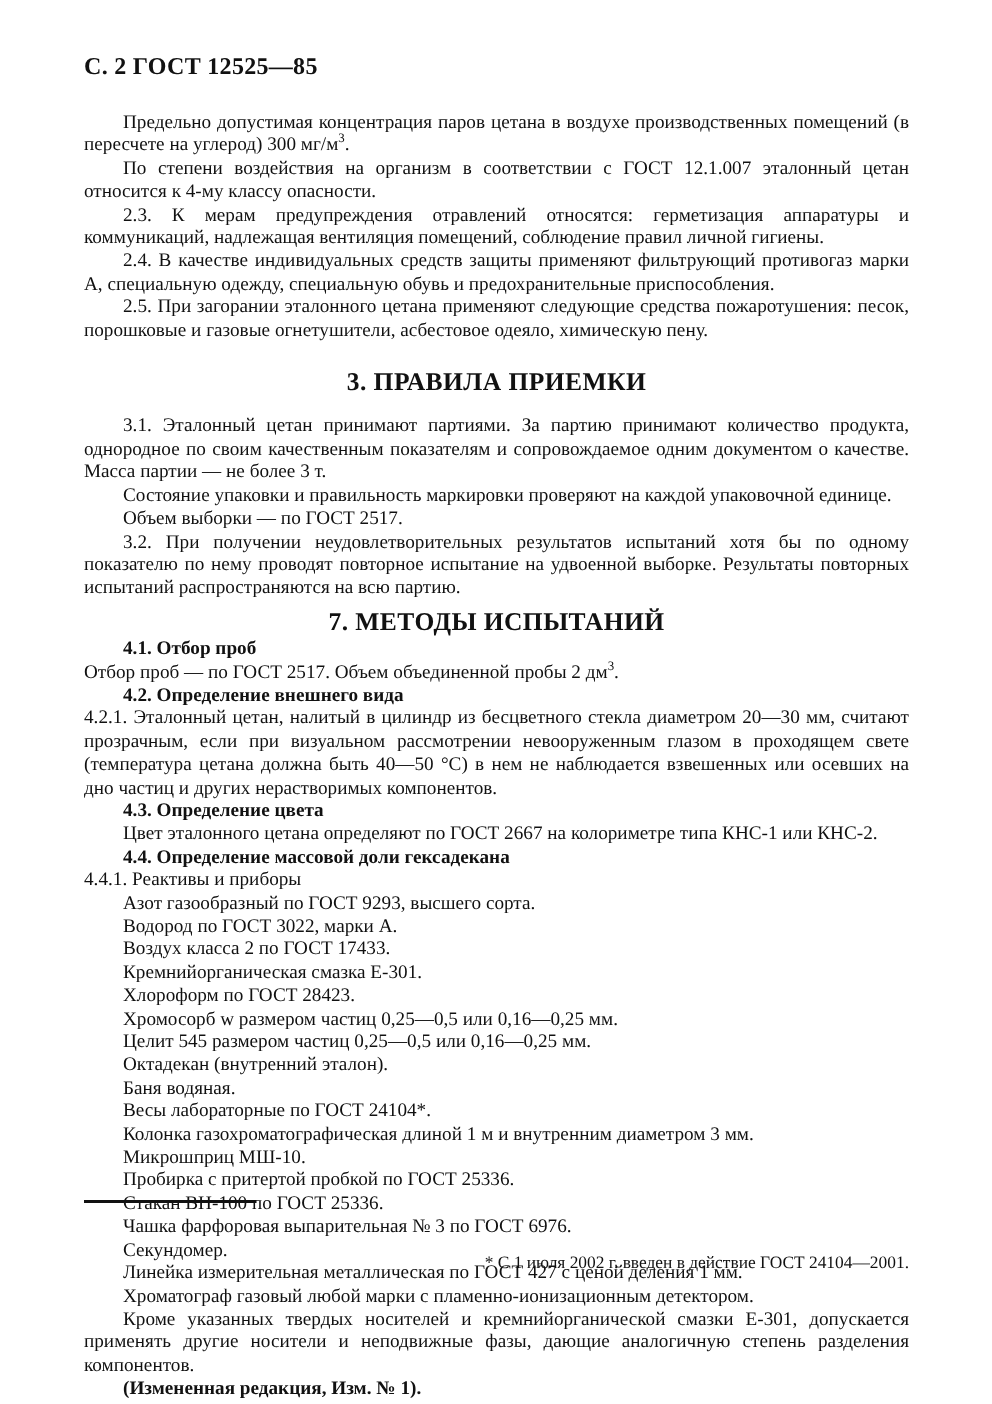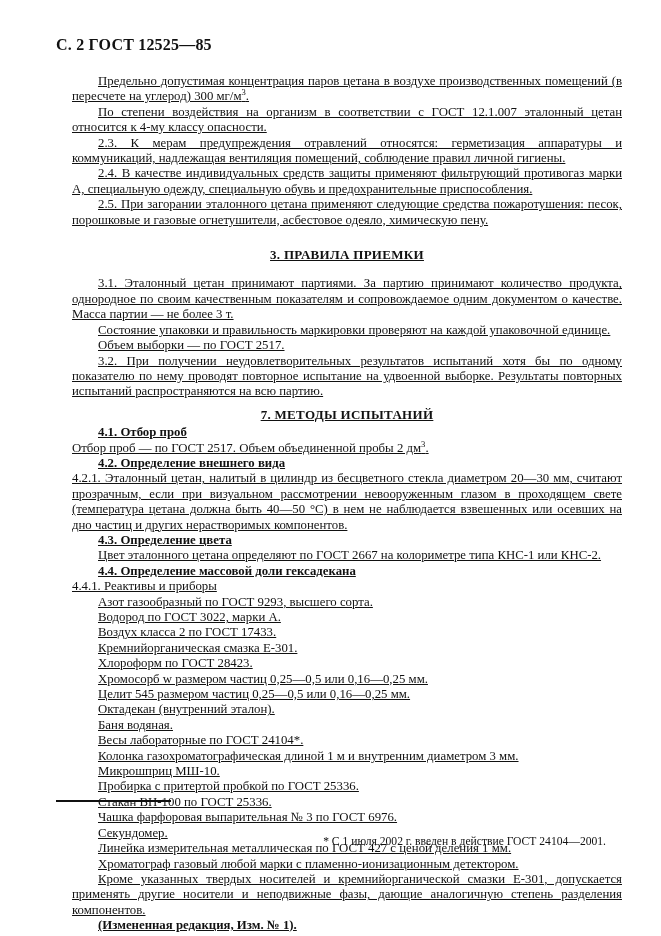--- a/index.html
+++ b/index.html
@@ -26,44 +26,43 @@
     top: 36px;
     left: 56px;
     font-size: 16px;
     font-weight: bold;
     letter-spacing: 0.2px;
     white-space: nowrap;
   }
   .body-col {
     position: absolute;
     top: 74px;
-    left: 72px;
+    left: 56px;
     width: 550px;
-    text-decoration: underline;
   }
   p {
     margin: 0;
     font-size: 12.8px;
     line-height: 15.4px;
     text-align: justify;
     text-justify: inter-word;
     hyphens: manual;
   }
   p.ind {
     text-indent: 26px;
   }
   p.noind {
     text-indent: 0;
   }
   p.nojust {
     text-align: left;
   }
   h2.section {
     margin: 0;
-    font-size: 13px;
+    font-size: 17px;
     line-height: 15.4px;
     font-weight: bold;
     text-align: center;
     letter-spacing: 0.3px;
   }
   .sub-head {
     font-weight: bold;
   }
   .gap-sm { height: 7px; }
   .gap-md { height: 14px; }

